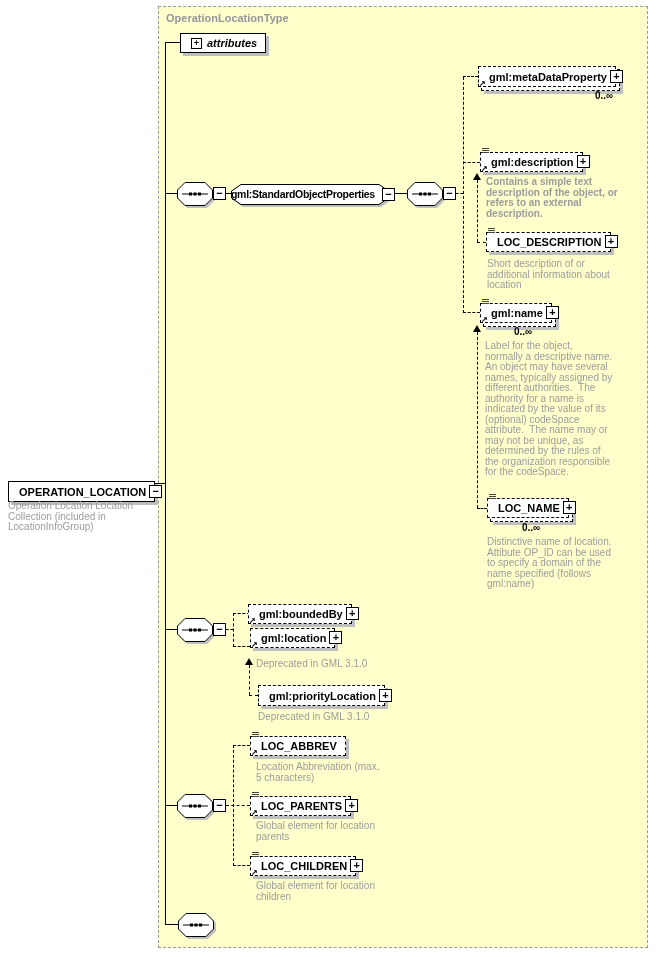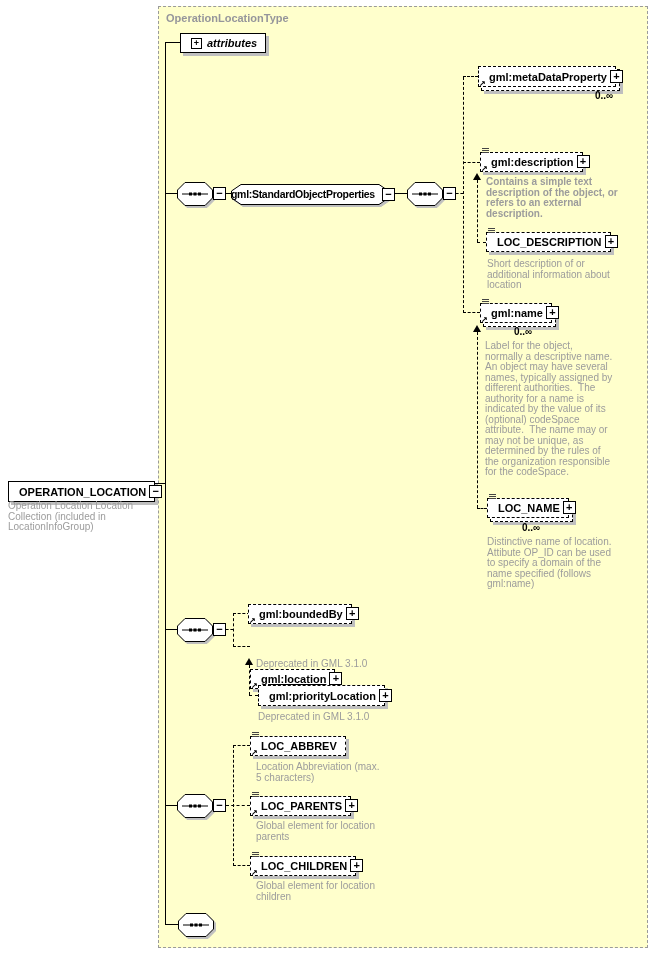--- a/index.html
+++ b/index.html
@@ -240,21 +240,21 @@
 gml:name)</div>
 
   <div class="elwrap" style="left:248px;top:604px;">
     <span class="box">
         <span>gml:boundedBy</span>
       </span>
     <span class="ref">↗</span>
     <span class="xp">+</span>
   </div>
 
-  <div class="elwrap" style="left:250px;top:669px;text-decoration:underline;">
+  <div class="elwrap" style="left:250px;top:628px;">
     <span class="box">
         <span>gml:location</span>
       </span>
     <span class="ref">↗</span>
     <span class="xp">+</span>
   </div>
   <div class="note" style="left:256px;top:659px;">Deprecated in GML 3.1.0</div>
 
   <div class="elwrap" style="left:258px;top:685px;">
     <span class="box" style="height:21px;">

